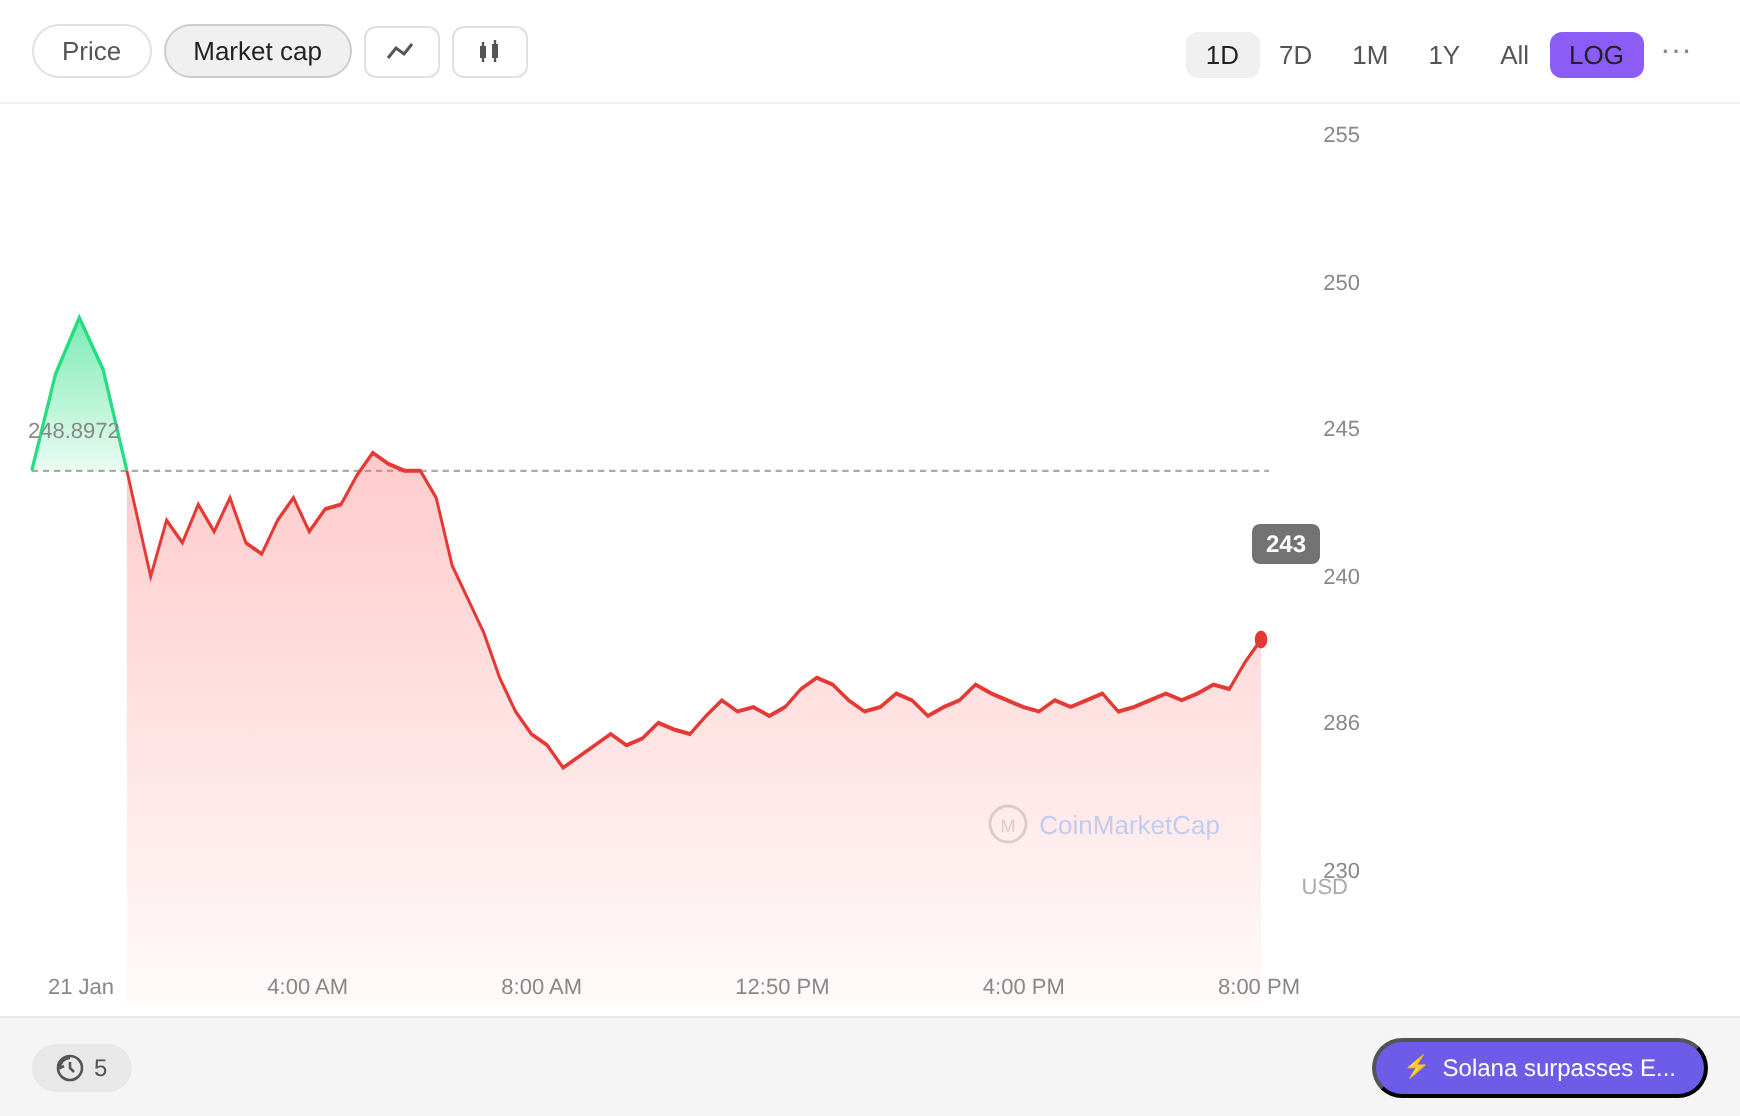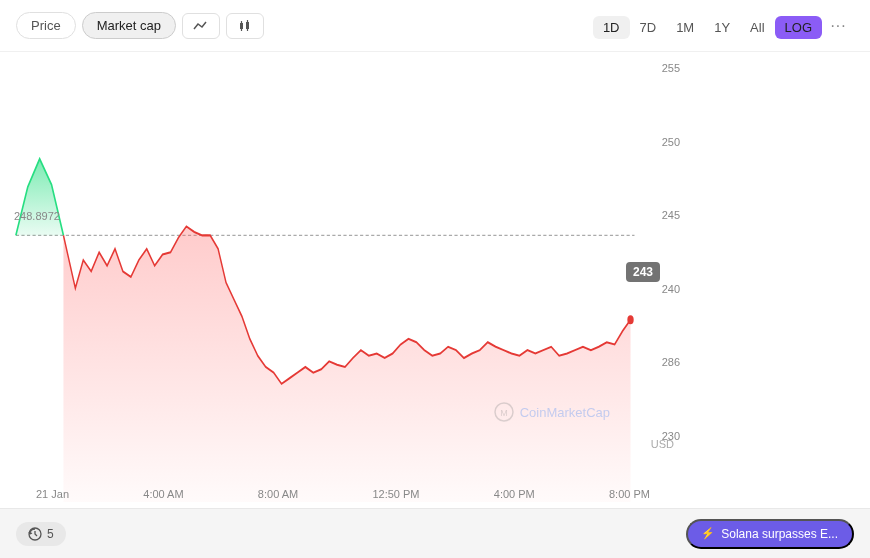--- a/index.html
+++ b/index.html
@@ -320,21 +320,21 @@
   <div class="watermark">
     <svg width="20" height="20" viewBox="0 0 20 20">
       <circle cx="10" cy="10" r="9" fill="none" stroke="#888" stroke-width="1.5"></circle>
       <text x="10" y="14" text-anchor="middle" font-size="9" fill="#888">M</text>
     </svg>
     <span class="watermark-text">CoinMarketCap</span>
   </div>
 
   <div class="usd-label">USD</div>
 
-  <div style="position:absolute; bottom:2px; left:36px; right:40px; display:flex; justify-content:space-between;text-align:center;">
+  <div style="position:absolute; bottom:2px; left:24px; right:40px; display:flex; justify-content:space-between;text-align:center;">
     <span class="x-label">21 Jan</span>
     <span class="x-label">4:00 AM</span>
     <span class="x-label">8:00 AM</span>
     <span class="x-label">12:50 PM</span>
     <span class="x-label">4:00 PM</span>
     <span class="x-label">8:00 PM</span>
   </div>
 </div>
 
 <div class="bottom-bar">

